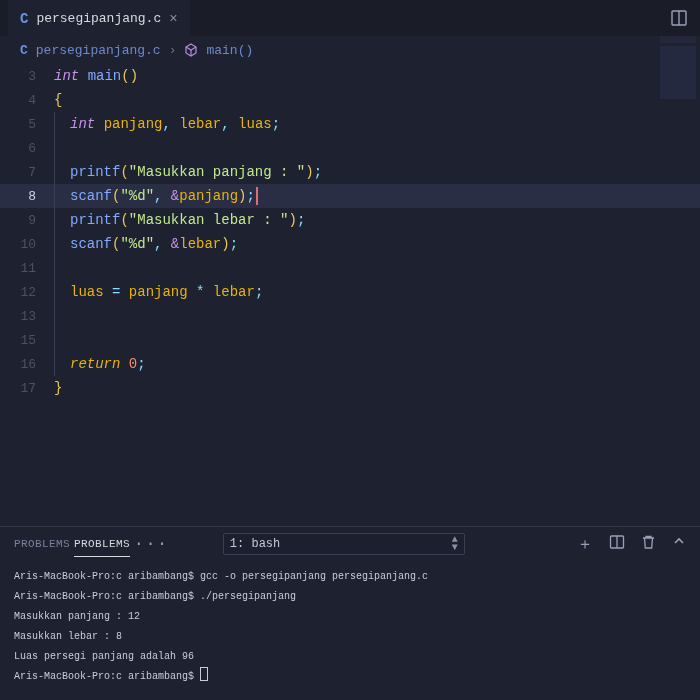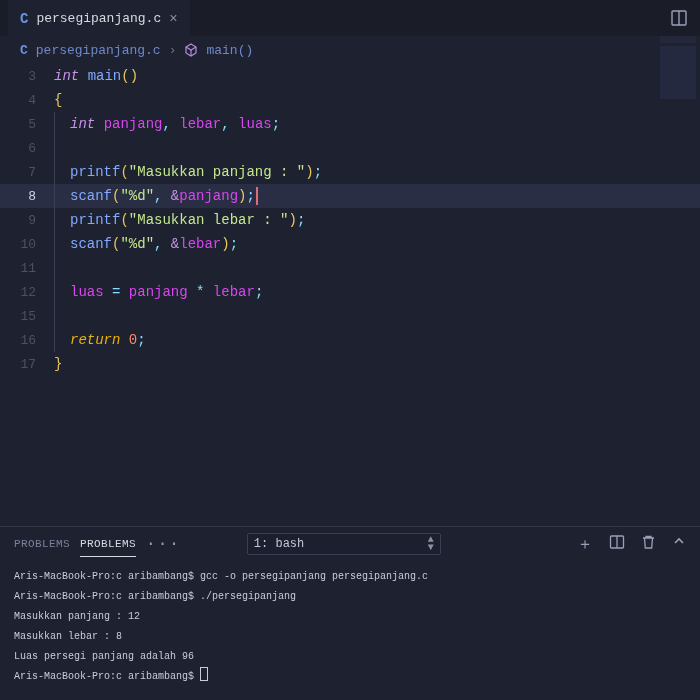--- a/index.html
+++ b/index.html
@@ -63,21 +63,21 @@
   width: 1px; height: 24px;
   background: #3b3f55;
   flex-shrink: 0;
 }
 .code { white-space: pre; padding-left: 0; }
 .pad1 { padding-left: 15px; }
 .kw { color: #eab308; font-style: italic; }
 .typ { color: #c792ea; font-style: italic; }
 .fn { color: #82aaff; }
 .fnu { color: #82aaff; text-decoration: underline; }
-.ident { color: #d946ef; }
+.ident { color: #eab308; }
 .punc { color: #89ddff; }
 .paren { color: #e8c85a; }
 .brace { color: #e8c85a; }
 .str { color: #c3e88d; }
 .esc { color: #89ddff; }
 .op { color: #89ddff; }
 .num { color: #f78c6c; }
 .amp { color: #c792ea; }
 .cursor {
   display: inline-block; width: 2px; height: 18px;
@@ -92,32 +92,32 @@
 }
 .panel {
   position: absolute; bottom: 0; left: 0; right: 0;
   height: 174px;
   background: #1e2130;
   border-top: 1px solid #33374a;
 }
 .panel-tabs {
   display: flex; align-items: center;
   height: 34px; padding: 0 14px;
-  gap: 10px;
+  gap: 4px;
   font-size: 11px;
 }
 .ptab { color: #7a8099; letter-spacing: 0.4px; cursor: pointer; }
 .ptab.active { color: #d7dae0; border-bottom: 1px solid #d7dae0; padding-bottom: 6px; margin-top: 6px;}
 .dots { color: #9aa0b8; font-size: 16px; letter-spacing: 2px; cursor: pointer; }
 .panel-spacer1 { width: 46px; }
 .term-select {
   background: #15172226; color: #c2c7da;
   border: 1px solid #3a3f56;
   font-size: 12px;
-  height: 22px; width: 194px;
+  height: 22px; width: 242px;
   padding: 0 6px;
   display: flex; align-items: center; justify-content: space-between;
   border-radius: 2px;
 }
 .term-select .arrows { font-size: 10px; color: #8a90a8; line-height: 8px; }
 .panel-icons { margin-left: auto; display: flex; gap: 16px; color: #9aa0b8; }
 .panel-icons span { cursor: pointer; font-size: 16px; }
 .terminal-body {
   padding: 6px 14px;
   font-size: 10px;
@@ -206,20 +206,25 @@
     </div>
   <div class="line">
       <span class="gutter">11</span>
       <span class="indent-guide"></span>
       <span class="code"></span>
     </div>
   <div class="line">
       <span class="gutter">12</span>
       <span class="indent-guide"></span>
       <span class="code pad1"><span class="ident">luas</span> <span class="op">=</span> <span class="ident">panjang</span> <span class="op">*</span> <span class="ident">lebar</span><span class="punc">;</span></span>
+    </div>
+  <div class="line">
+      <span class="gutter">13</span>
+      <span class="indent-guide"></span>
+      <span class="code"></span>
     </div>
   <div class="line">
       <span class="gutter">15</span>
       <span class="indent-guide"></span>
       <span class="code"></span>
     </div>
   <div class="line">
       <span class="gutter">16</span>
       <span class="indent-guide"></span>
       <span class="code pad1"><span class="kw">return</span> <span class="num">0</span><span class="punc">;</span></span>

